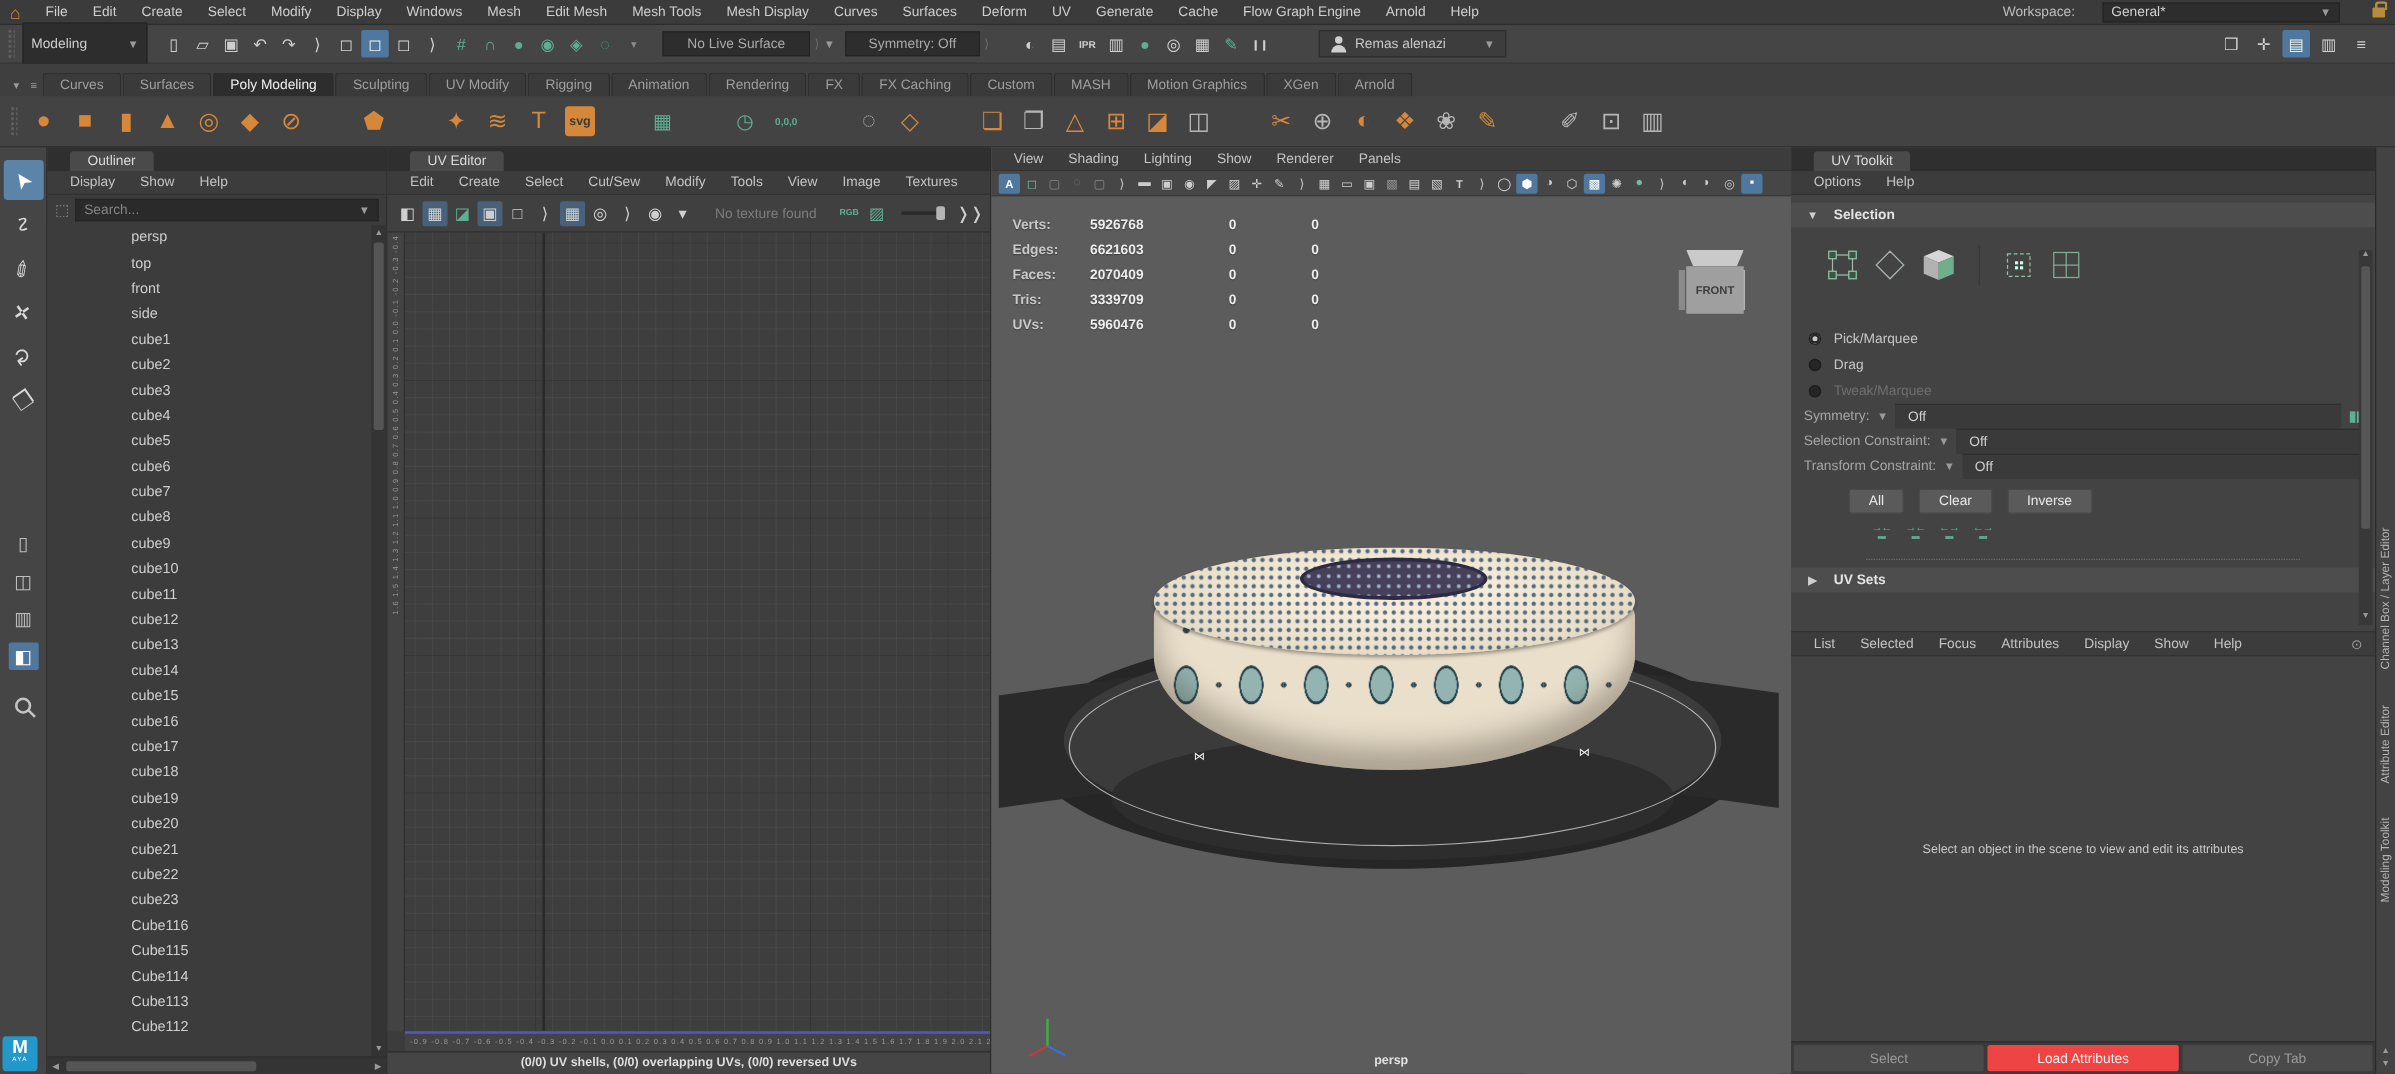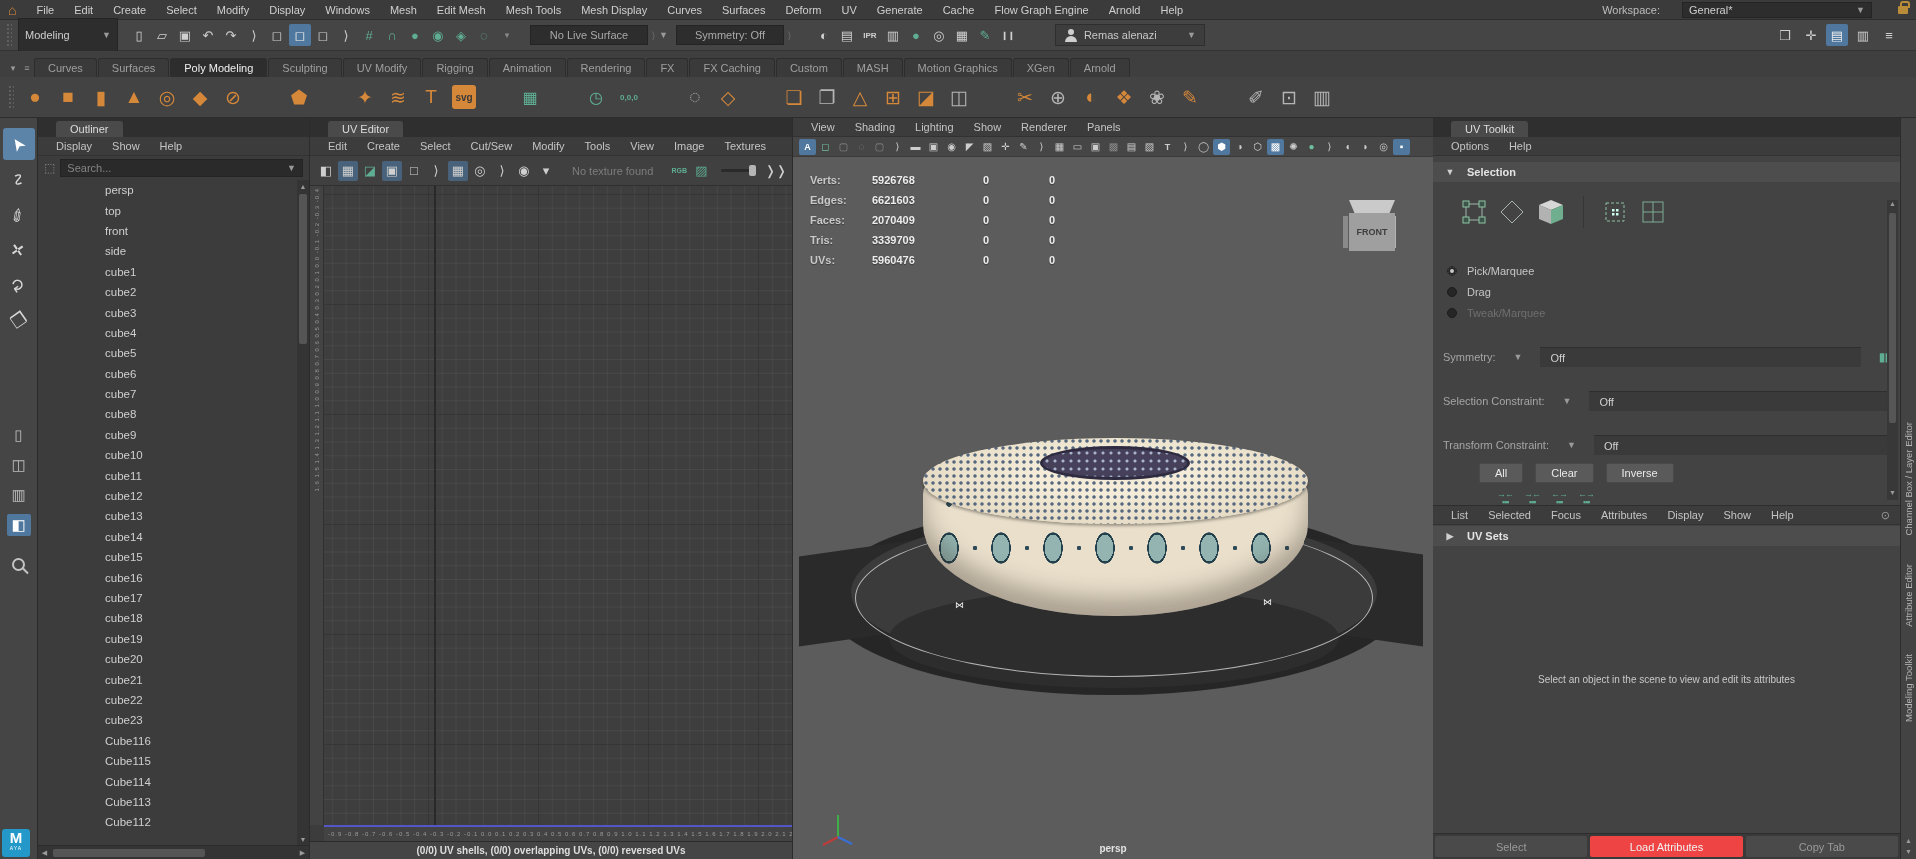--- a/index.html
+++ b/index.html
@@ -130,21 +130,21 @@
 .tkupper{position:relative;height:349px}
 .sechdr{height:20px;background:#4d4d4d;display:flex;align-items:center;margin-top:6px;color:#e4e4e4;font-weight:bold}
 .sechdr .tri{width:34px;text-align:center;font-size:9px;color:#cfcfcf}
 .tkicons{display:flex;align-items:center;gap:8px;margin:10px 0 0 26px;height:40px}
 .tksep{width:1px;height:32px;background:#363636;margin:0 8px}
 .radios{margin:28px 0 0 14px}
 .radiorow{display:flex;align-items:center;gap:10px;height:21px;color:#c6c6c6}
 .radiorow.dim{color:#6f6f6f}
 .rdot{width:10px;height:10px;border-radius:50%;background:#262626;border:1px solid #1c1c1c}
 .rdot.sel{background:#c9c9c9;box-shadow:inset 0 0 0 2px #262626,inset 0 0 0 5px #c9c9c9}
-.tkrow{display:flex;align-items:center;margin:24px 10px 0 10px;color:#a5a5a5;gap:18px}
+.tkrow{display:flex;align-items:center;margin:0 10px 0 10px;color:#a5a5a5;gap:6px}
 .tkval{flex:1;background:#3a3a3a;border-top:1px solid #2e2e2e;height:20px;display:flex;align-items:center;padding-left:10px;color:#cfcfcf}
 .gpair{color:#5fae93;font-size:12px;letter-spacing:-1px}
 .btnrow{display:flex;gap:12px;margin:8px 0 0 46px}
 .btn{background:#5a5a5a;border:1px solid #494949;border-radius:2px;color:#e9e9e9;padding:3px 15px}
 .grow{display:flex;gap:11px;margin:7px 0 0 64px}
 .gicon{display:flex;flex-direction:column;align-items:center;color:#5fae93;font-size:9px;line-height:8px}
 .gicon i{font-style:normal;letter-spacing:-1px}
 .dotdiv{border-top:1px dotted #6e6e6e;margin:13px 60px 0 60px}
 .tkscroll{position:absolute;right:2px;top:44px;height:300px;width:11px;background:#383838;display:flex;flex-direction:column;align-items:center}
 .tkscroll .arr{font-size:7px;color:#9a9a9a;height:11px}

